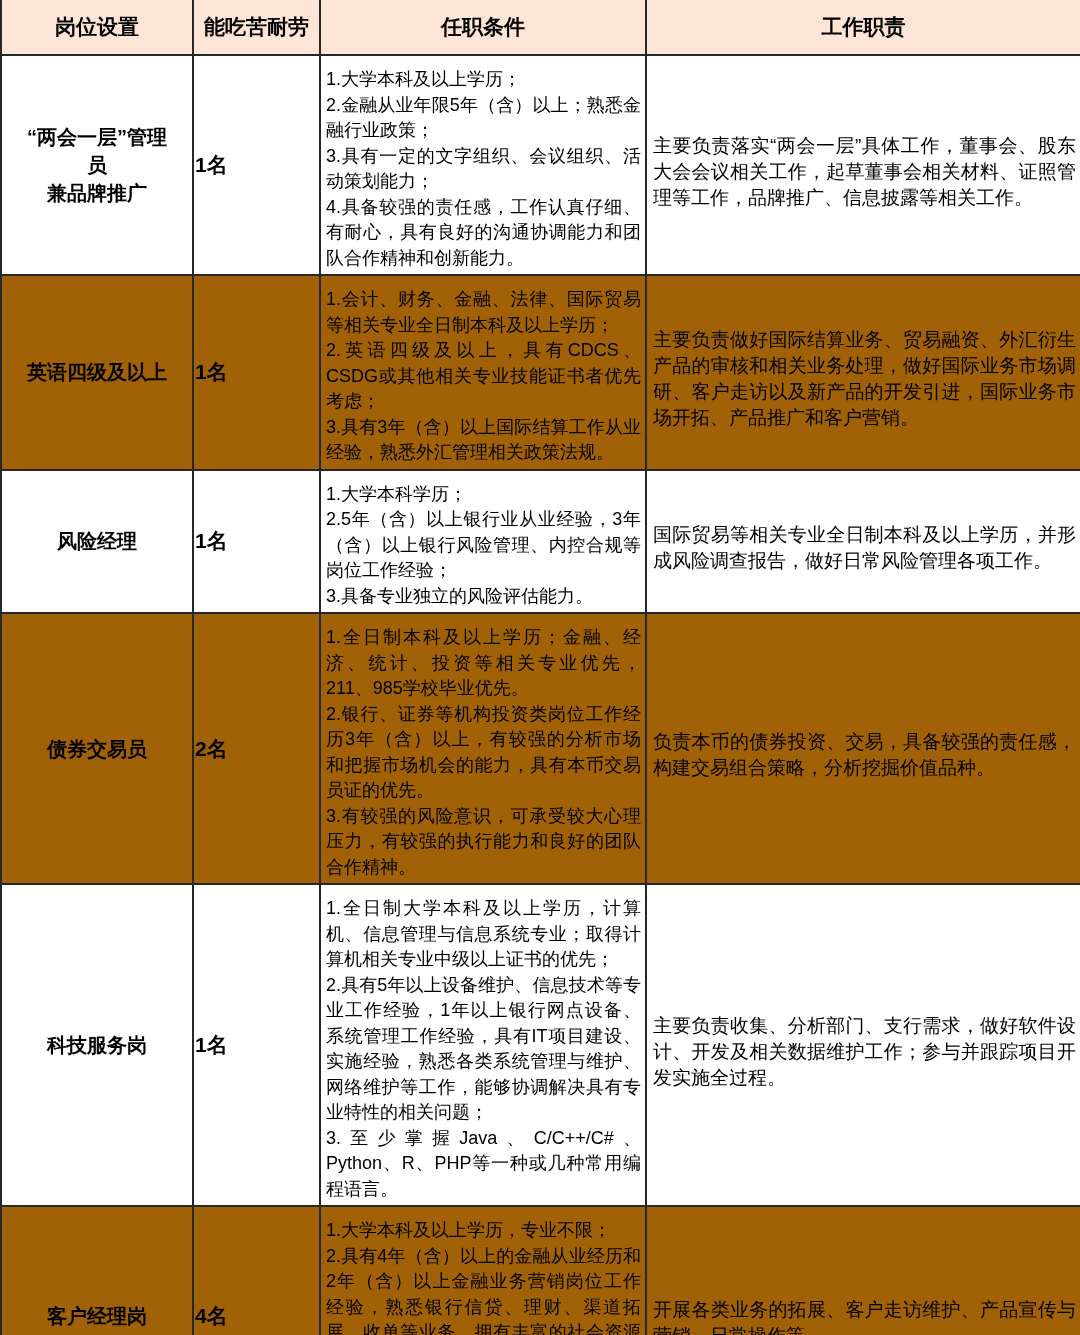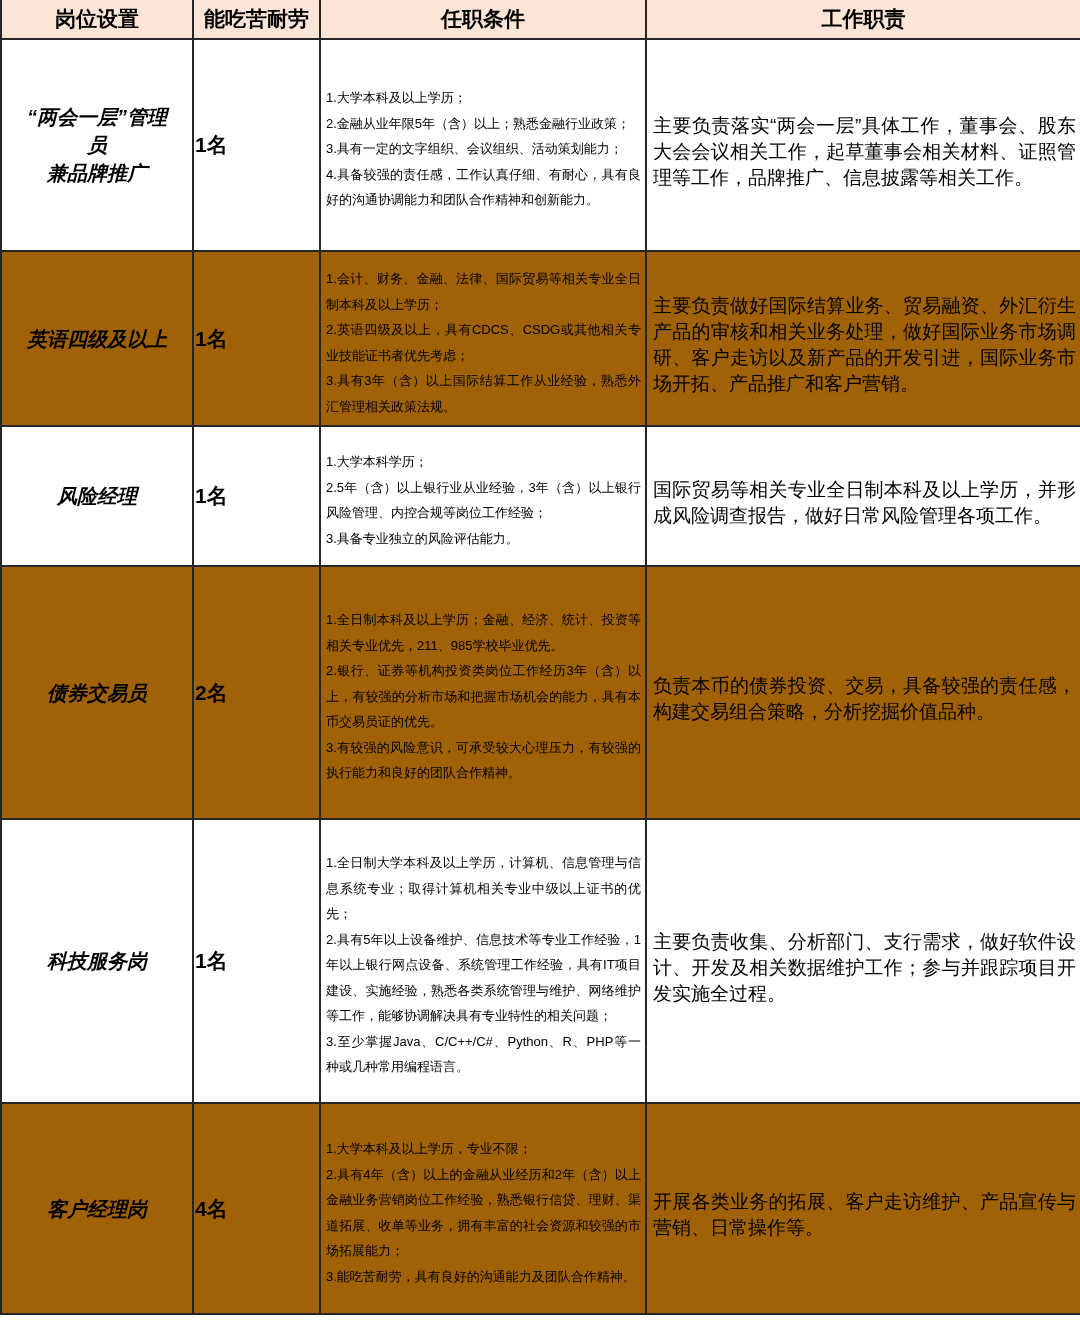--- a/index.html
+++ b/index.html
@@ -35,30 +35,29 @@
   }
   tr.alt td { background: #a16207; }
   td.cell-position {
     font-size: 20px;
     font-weight: bold;
     text-align: center;
     vertical-align: middle;
     white-space: pre-line;
     line-height: 28px;
     padding: 0 22px;
-    font-style: italic;
   }
   td.cell-count {
     font-size: 21px;
     font-weight: bold;
     text-align: left;
     vertical-align: middle;
   }
   td.cell-req {
-    font-size: 13px;
+    font-size: 18px;
     line-height: 25.5px;
     text-align: justify;
     vertical-align: middle;
     white-space: pre-line;
     padding: 11px 4px 3px 5px;
   }
   td.cell-duty {
     font-size: 19px;
     line-height: 26px;
     text-align: justify;
@@ -74,21 +73,21 @@
 <body>
 
 <table class="recruit-table">
   <colgroup>
     <col class="c1">
       <col class="c2">
       <col class="c3">
       <col class="c4">
   </colgroup>
   <thead>
-    <tr style="height:39px;">
+    <tr style="height:55px;">
       <th>岗位设置</th>
       <th>能吃苦耐劳</th>
       <th>任职条件</th>
       <th>工作职责</th>
     </tr>
   </thead>
   <tbody>
     <tr style="height:212px;">
       <td class="cell-position">“两会一层”管理员
 兼品牌推广</td>

